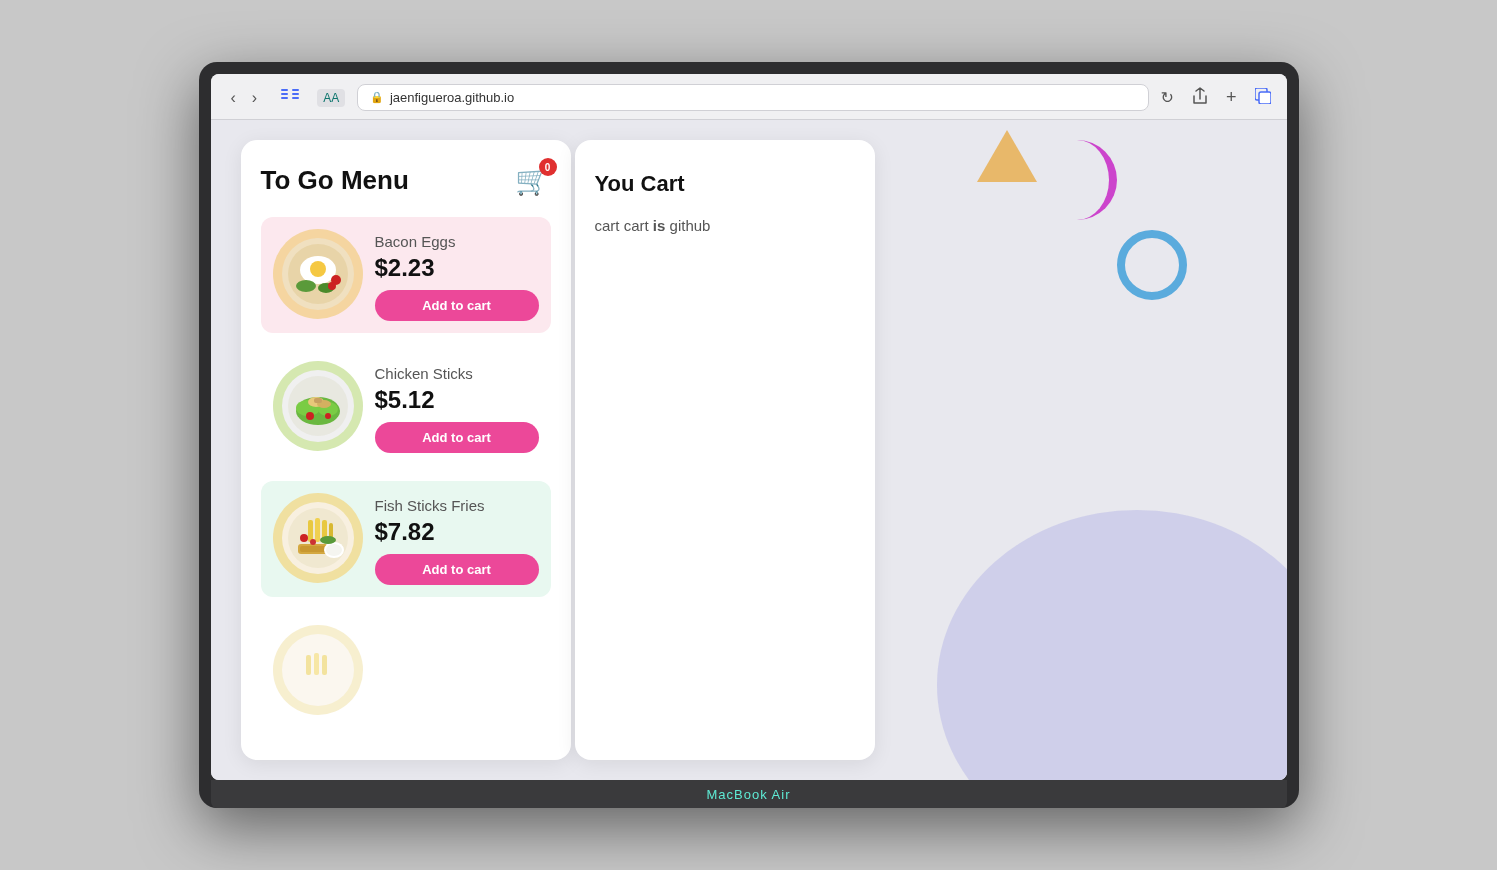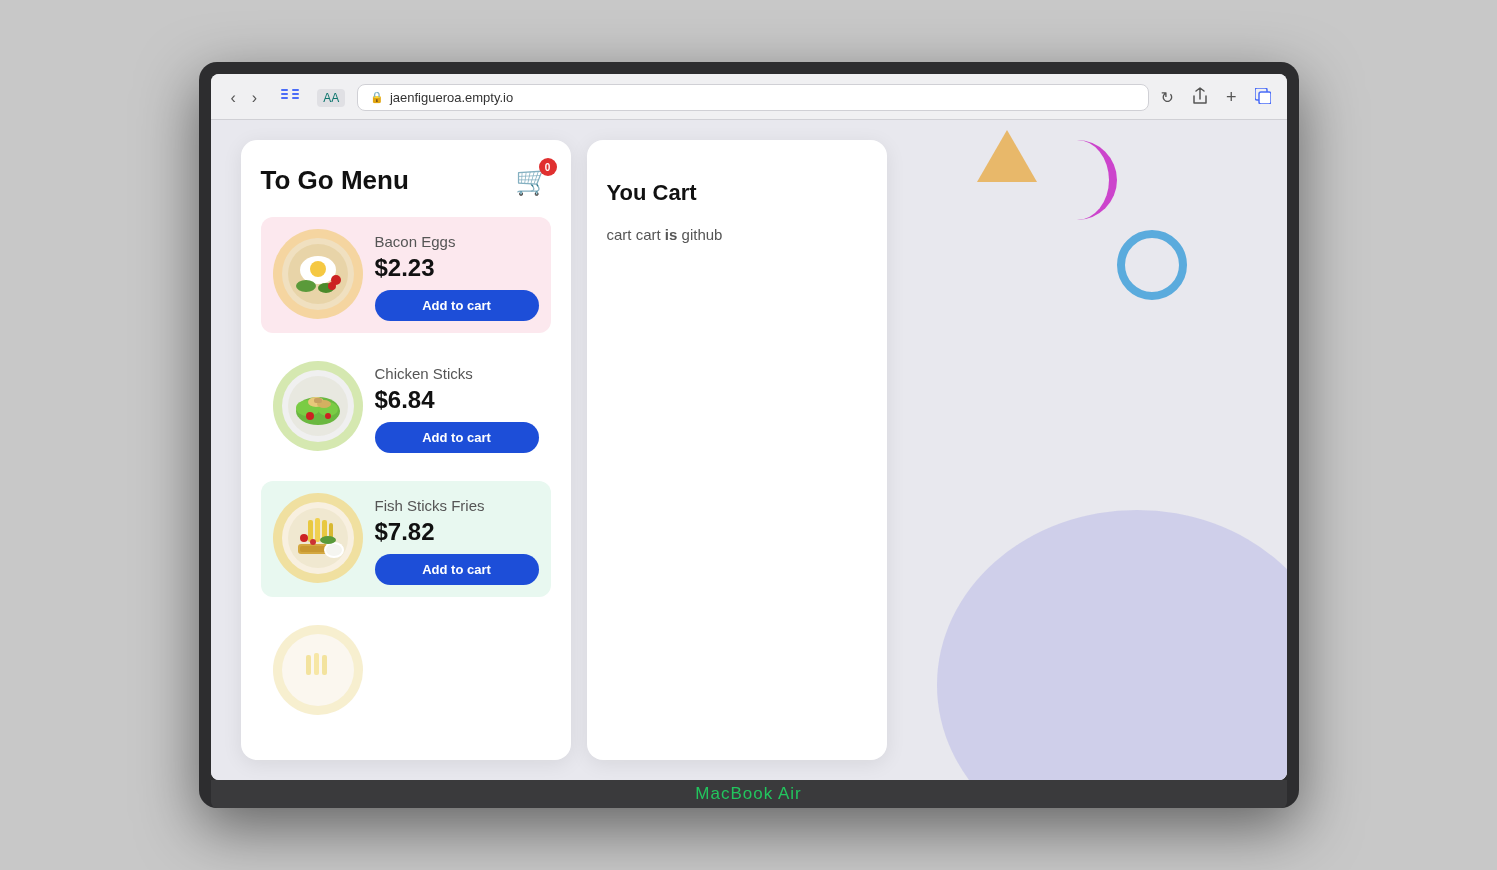--- a/index.html
+++ b/index.html
@@ -90,21 +90,21 @@
       align-items: center;
     }
 
     
     .browser-content {
       background: #e8e8ee;
       min-height: 640px;
       position: relative;
       display: flex;
       padding: 20px 30px;
-      gap: 16px;
+      gap: 4px;
       overflow: hidden;
     }
     .bg-purple-blob {
       width: 400px;
       height: 350px;
       background: #c5c5e8;
       border-radius: 50%;
       position: absolute;
       right: -50px;
       bottom: -80px;
@@ -242,36 +242,36 @@
     }
 
     .item-price {
       font-size: 24px;
       font-weight: 700;
       color: #111;
       margin-bottom: 8px;
     }
 
     .add-to-cart-btn {
-      background: #1d4ed8;
+      background: #ec4899;
       color: white;
       border: none;
       border-radius: 20px;
       padding: 8px 20px;
       font-size: 13px;
       font-weight: 600;
       cursor: pointer;
       width: 100%;
     }
 
     
     .cart-card {
       background: white;
       border-radius: 16px;
-      padding: 40px 20px;
+      padding: 31px 20px;
       width: 300px;
       min-width: 300px;
       box-shadow: 0 4px 20px rgba(0,0,0,0.08);
       position: relative;
       z-index: 2;
       max-height: 620px;
     }
 
     .cart-title {
       font-size: 22px;
@@ -294,22 +294,22 @@
       background: #3a3a3c;
       height: 28px;
       display: flex;
       align-items: center;
       justify-content: center;
       border-radius: 0 0 6px 6px;
       margin-top: 0;
     }
 
     .macbook-label {
-      color: #22c55e;
-      font-size: 17px;
+      color: #5eead4;
+      font-size: 13px;
       letter-spacing: 1px;
     }
 
     
     .food-bacon { background: #f5d5a0; }
     .food-salad { background: #d5e8b0; }
     .food-fries { background: #f0e0a0; }
   </style>
 </head>
 <body>
@@ -330,21 +330,21 @@
             <rect x="0" y="8" width="7" height="2" rx="1" fill="#4a6cf7"></rect>
             <rect x="11" y="0" width="7" height="2" rx="1" fill="#4a6cf7"></rect>
             <rect x="11" y="4" width="7" height="2" rx="1" fill="#4a6cf7"></rect>
             <rect x="11" y="8" width="7" height="2" rx="1" fill="#4a6cf7"></rect>
           </svg>
         </span>
         <span class="browser-aa">AA</span>
       </div>
       <div class="address-bar">
         <span class="lock-icon">🔒</span>
-        <span>jaenfigueroa.empty.io</span>
+        <span>jaenfigueroa.github.io</span>
       </div>
       <div class="browser-icons-right">
         <span style="color:#555;font-size:16px;">↻</span>
         <span style="color:#555;font-size:16px;">
           <svg width="16" height="18" viewBox="0 0 16 18" fill="none" xmlns="http://www.w3.org/2000/svg">
             <path d="M8 1v11M4 4l4-3 4 3M2 9v7h12V9" stroke="#555" stroke-width="1.5" stroke-linecap="round" stroke-linejoin="round" fill="none"></path>
           </svg>
         </span>
         <span style="color:#555;font-size:18px;">+</span>
         <span style="color:#4a6cf7;font-size:16px;">
@@ -411,21 +411,21 @@
               <ellipse cx="46" cy="38" rx="7" ry="4" fill="#d4b060"></ellipse>
 
               <circle cx="32" cy="50" r="4" fill="#cc2222"></circle>
               <circle cx="50" cy="50" r="3" fill="#cc2222"></circle>
 
               <rect x="36" y="32" width="8" height="5" rx="2" fill="#c8a060"></rect>
             </svg>
           </div>
           <div class="item-details">
             <div class="item-name">Chicken Sticks</div>
-            <div class="item-price">$6.84</div>
+            <div class="item-price">$5.12</div>
             <button class="add-to-cart-btn">Add to cart</button>
           </div>
         </div>
 
         <div class="menu-item green-bg">
           <div class="food-img-circle food-fries">
             <svg width="80" height="80" viewBox="0 0 80 80">
               <circle cx="40" cy="40" r="36" fill="#f8f0e0"></circle>
               <circle cx="40" cy="40" r="30" fill="#f0e8d0"></circle>
 

